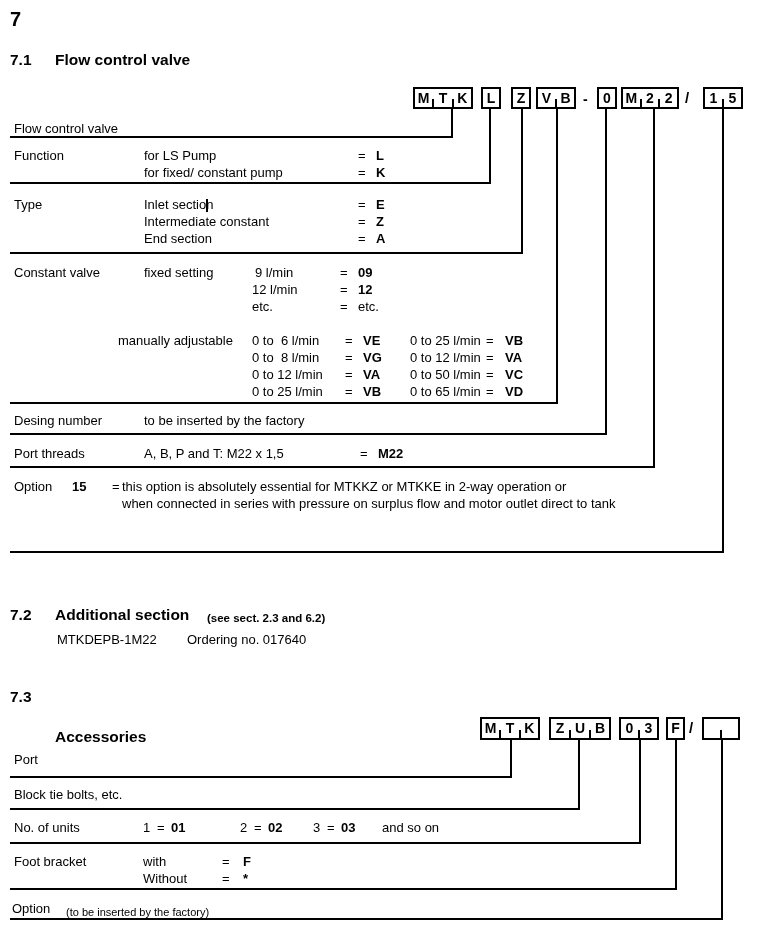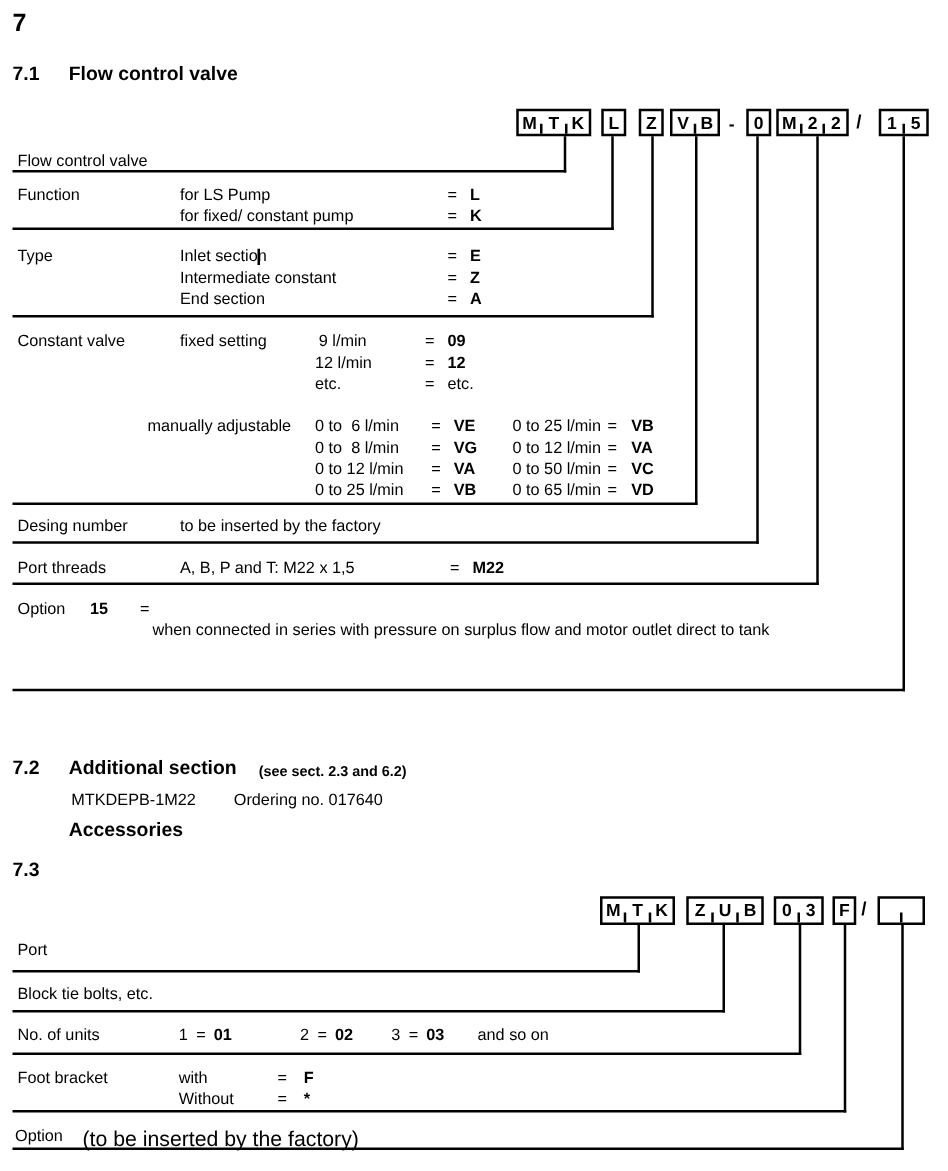--- a/index.html
+++ b/index.html
@@ -2,21 +2,21 @@
 <html><head>
 <meta charset="utf-8">
 <style>
   html,body{margin:0;padding:0;background:#ffffff;}
   #page{position:relative;width:758px;height:937px;background:#ffffff;overflow:hidden;
         font-family:"Liberation Sans",sans-serif;color:#000;}
   .abs{position:absolute;white-space:nowrap;}
   .t{font:13px/16px "Liberation Sans",sans-serif;color:#000;}
   .b{font-weight:bold;}
   .pre{white-space:pre;}
-  .sm{font-size:17px;}
+  .sm{font-size:11px;}
   .h1{font:bold 20px/22px "Liberation Sans",sans-serif;}
   .h2{font:bold 15.5px/18px "Liberation Sans",sans-serif;text-align:center;}
   .h2sm{font:bold 11.5px/14px "Liberation Sans",sans-serif;}
   .rule{position:absolute;left:10px;height:2px;background:#000;}
   .vl{position:absolute;width:2px;background:#000;}
   .box{position:absolute;border:2px solid #000;background:#fff;display:flex;align-items:stretch;box-sizing:border-box;}
   .cell{flex:1;text-align:center;font:bold 14px/18px "Liberation Sans",sans-serif;}
   .cell2{line-height:19px;}
   .tick{width:2px;height:8px;background:#000;align-self:flex-end;}
   .sep{font:bold 14px/16px "Liberation Sans",sans-serif;}
@@ -148,30 +148,31 @@
   <span class="abs t" style="left:144px;top:413px">to be inserted by the factory</span>
 
   <span class="abs t" style="left:14px;top:446px">Port threads</span>
   <span class="abs t" style="left:144px;top:446px">A, B, P and T: M22 x 1,5</span>
   <span class="abs t" style="left:360px;top:446px">=</span>
   <span class="abs t b" style="left:378px;top:446px">M22</span>
 
   <span class="abs t" style="left:14px;top:479px">Option</span>
   <span class="abs t b" style="left:72px;top:479px">15</span>
   <span class="abs t" style="left:112px;top:479px">=</span>
+  <span class="abs t" style="left:122px;top:479px">this option is absolutely essential for MTKKZ or MTKKE in 2-way operation or</span>
   <span class="abs t" style="left:122px;top:496px">when connected in series with pressure on surplus flow and motor outlet direct to tank</span>
 
   <span class="abs h2" style="left:10px;top:606px">7.2</span>
   <span class="abs h2" style="left:55px;top:606px">Additional section</span>
   <span class="abs h2sm" style="left:207px;top:611px">(see sect. 2.3 and 6.2)</span>
   <span class="abs t" style="left:57px;top:632px">MTKDEPB-1M22</span>
   <span class="abs t" style="left:187px;top:632px">Ordering no. 017640</span>
 
   <span class="abs h2" style="left:10px;top:688px">7.3</span>
-  <span class="abs h2" style="left:55px;top:656px">Accessories</span>
+  <span class="abs h2" style="left:55px;top:728px">Accessories</span>
 
   <div class="box" style="left:480px;top:717px;width:60px;height:23px">
     <span class="cell cell2">M</span>
       <span class="tick"></span>
       <span class="cell cell2">T</span>
       <span class="tick"></span>
       <span class="cell cell2">K</span>
   </div>
   <div class="box" style="left:549px;top:717px;width:62px;height:23px">
     <span class="cell cell2">Z</span>

